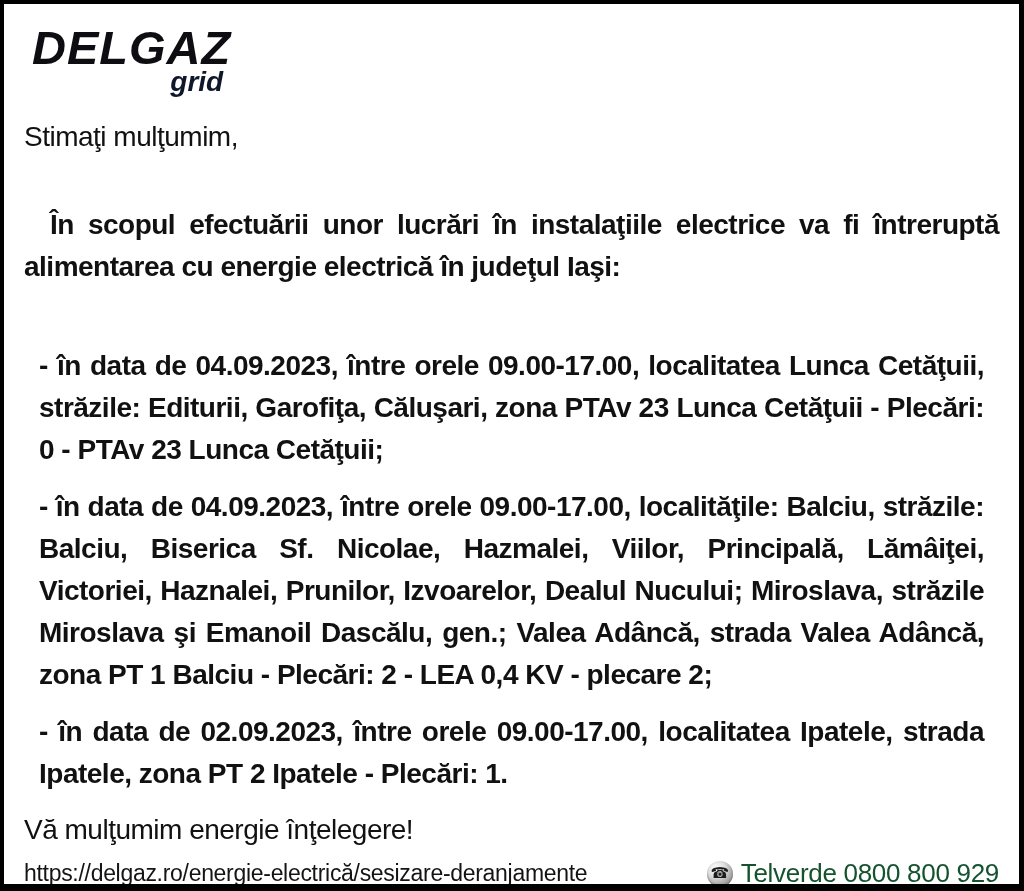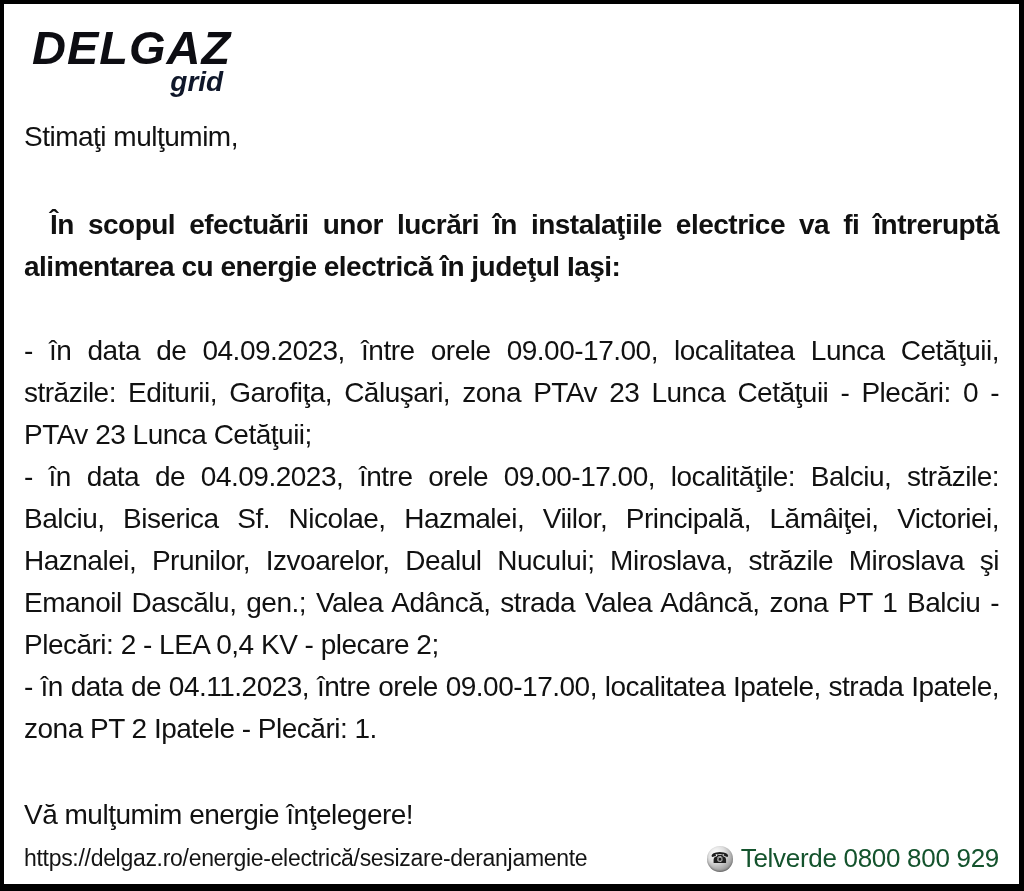--- a/index.html
+++ b/index.html
@@ -62,25 +62,26 @@
     line-height: 42px;
     letter-spacing: -0.5px;
     text-align: justify;
     text-indent: 26px;
     font-weight: bold;
   }
   .outage-list {
     margin: 42px 0 0 0;
   }
   .outage-item {
-    margin: 0;
+    margin: 15px;
     font-size: 28px;
     line-height: 42px;
     letter-spacing: -0.5px;
     text-align: justify;
+    font-weight: bold;
   }
   .closing {
     margin: auto 0 6px 0; 
     font-size: 28px;
     line-height: 40px;
     letter-spacing: -0.5px;
   }
 
   
   .footer {
@@ -130,21 +131,21 @@
     <div class="logo-sub">grid</div>
   </div>
 
   <p class="salutation">Stimaţi mulţumim,</p>
 
   <p class="intro">În scopul efectuării unor lucrări în instalaţiile electrice va fi întreruptă alimentarea cu energie electrică în judeţul Iaşi:</p>
 
   <div class="outage-list">
     <p class="outage-item">- în data de 04.09.2023, între orele 09.00-17.00, localitatea Lunca Cetăţuii, străzile: Editurii, Garofiţa, Căluşari, zona PTAv 23 Lunca Cetăţuii - Plecări: 0 - PTAv 23 Lunca Cetăţuii;</p>
     <p class="outage-item">- în data de 04.09.2023, între orele 09.00-17.00, localităţile: Balciu, străzile: Balciu, Biserica Sf. Nicolae, Hazmalei, Viilor, Principală, Lămâiţei, Victoriei, Haznalei, Prunilor, Izvoarelor, Dealul Nucului; Miroslava, străzile Miroslava şi Emanoil Dascălu, gen.; Valea Adâncă, strada Valea Adâncă, zona PT 1 Balciu - Plecări: 2 - LEA 0,4 KV - plecare 2;</p>
-    <p class="outage-item">- în data de 04.11.2023, între orele 09.00-17.00, localitatea Ipatele, strada Ipatele, zona PT 2 Ipatele - Plecări: 1.</p>
+    <p class="outage-item">- în data de 02.09.2023, între orele 09.00-17.00, localitatea Ipatele, strada Ipatele, zona PT 2 Ipatele - Plecări: 1.</p>
   </div>
 
   <p class="closing">Vă mulţumim energie înţelegere!</p>
 
   <div class="footer">
     <span class="footer-url">https://delgaz.ro/energie-electrică/sesizare-deranjamente</span>
     <span class="footer-phone">
       <span class="phone-icon">☎</span>
       <span class="phone-label">Telverde 0800 800 929</span>
     </span>

